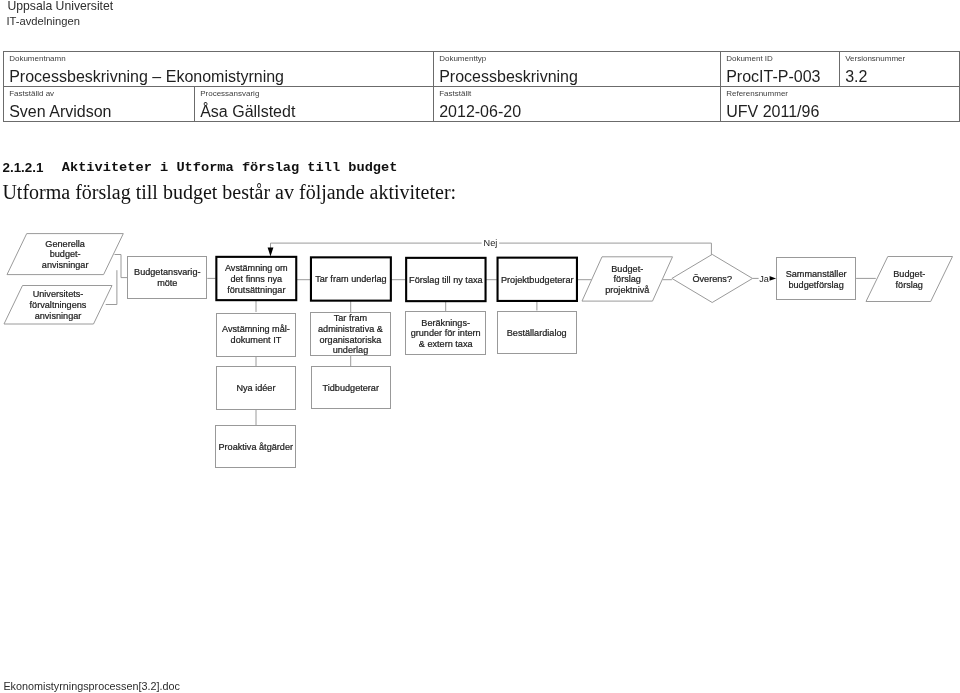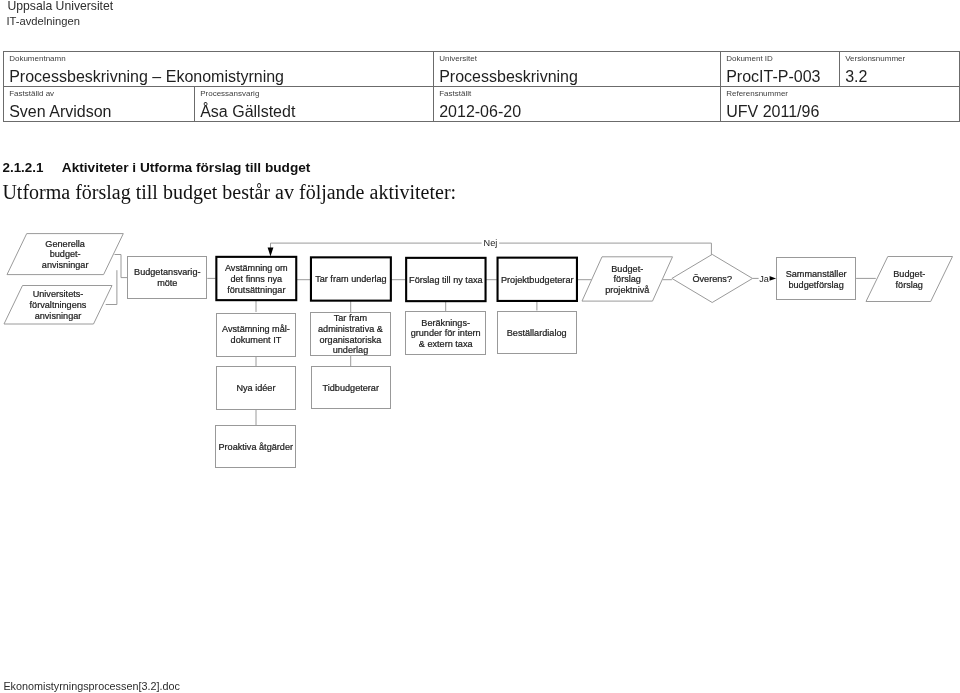--- a/index.html
+++ b/index.html
@@ -18,21 +18,21 @@
               border-collapse:collapse;table-layout:fixed;}
   #info-table td{border:1px solid #6b6b6b;padding:0;vertical-align:top;margin-left:40px;}
   #info-table tr.r1 td{height:34px;}
   #info-table tr.r2 td{height:33px;}
   .cell{padding:0 0 0 5.7px;position:relative;height:34px;overflow:hidden;}
   .lbl{font-size:8px;color:#3d3d3d;line-height:8px;position:absolute;left:5.7px;top:2.8px;white-space:nowrap;}
   .val{font-size:16px;color:#1f1f1f;line-height:11px;position:absolute;left:5.7px;top:18.8px;white-space:nowrap;}
 
   
   #h-num{left:2.5px;top:161px;font-size:13.4px;font-weight:bold;color:#101010;line-height:14px;}
-  #h-txt{left:61.8px;top:161px;font-size:13.65px;font-weight:bold;color:#101010;line-height:14px;}
+  #h-txt{left:61.8px;top:161px;font-size:13.65px;font-weight:bold;color:#101010;line-height:14px;font-family:Liberation Mono, monospace;}
   #body-par{left:2.4px;top:184.2px;font-size:20px;color:#121212;line-height:16px;
             font-family:"Liberation Serif",serif;}
 
   
   #foot-left{left:3.4px;top:679.5px;font-size:10.8px;color:#2d2d2d;line-height:12px;}
   #foot-right{left:890.7px;top:679.5px;font-size:10.6px;color:#2d2d2d;line-height:12px;margin-top:40px;}
 
   
   #diagram{position:absolute;left:0;top:220px;width:796px;height:270px;}
 </style>
@@ -53,21 +53,21 @@
   <tbody>
       <tr class="r1">
     <td colspan="2">
           <div class="cell">
       <div class="lbl">Dokumentnamn</div>
       <div class="val">Processbeskrivning – Ekonomistyrning</div>
           </div>
         </td>
     <td>
           <div class="cell">
-      <div class="lbl">Universitet</div>
+      <div class="lbl">Dokumenttyp</div>
       <div class="val">Processbeskrivning</div>
           </div>
         </td>
     <td>
           <div class="cell">
       <div class="lbl">Dokument ID</div>
       <div class="val">ProcIT-P-003</div>
           </div>
         </td>
     <td>

